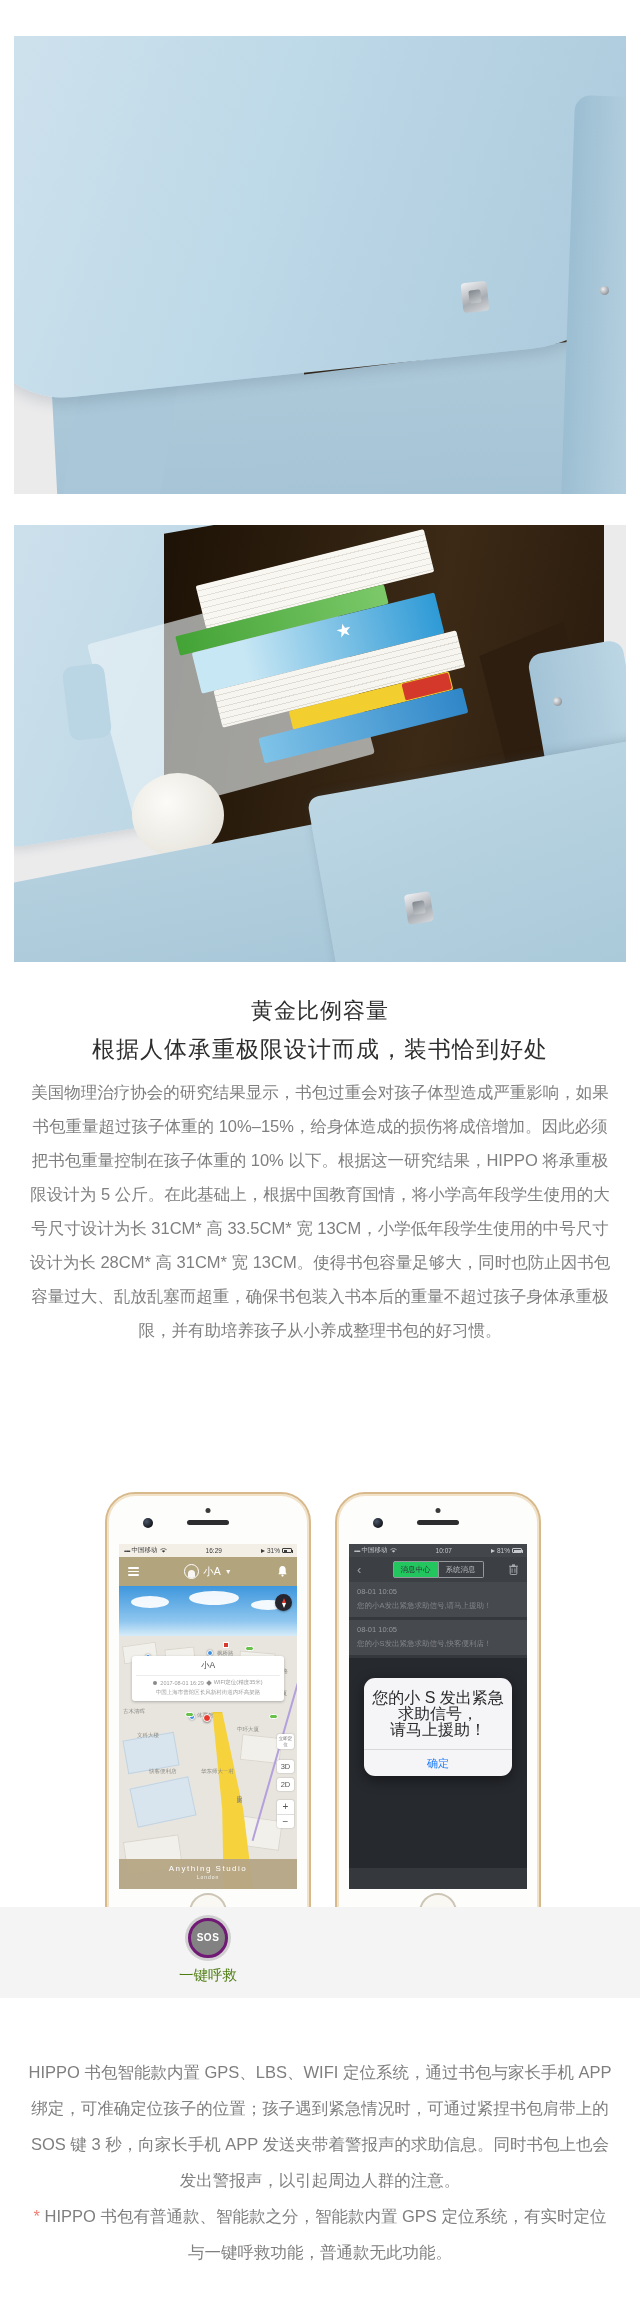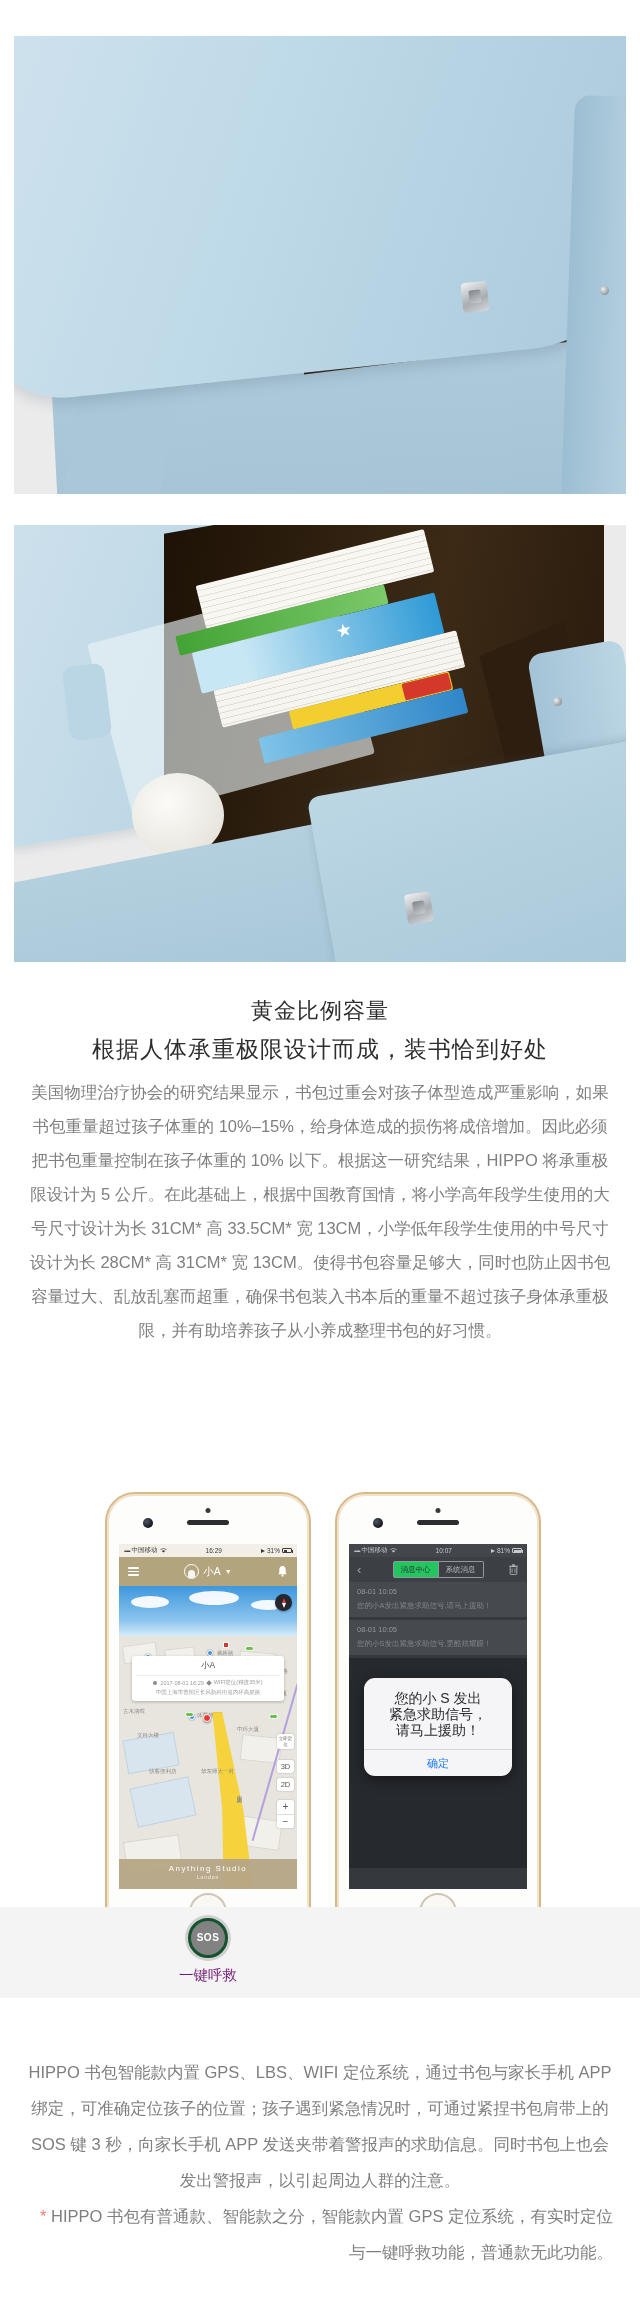--- a/index.html
+++ b/index.html
@@ -67,21 +67,21 @@
 
   
   .sec-title { position:absolute; left:0; width:640px; text-align:center; color:#2e2e2e; font-weight:500; letter-spacing:1px; }
   #cap-title { top:996px; font-size:22px; }
   #cap-sub { top:1034px; font-size:23px; }
   #cap-body { position:absolute; top:1075px; left:27px; width:586px; text-align:center;
               font-size:16.5px; line-height:34px; color:#7f7f7f; }
   #smart-title { top:2014px; font-size:23px; }
   #smart-body { position:absolute; top:2054px; left:27px; width:586px; text-align:center;
                 font-size:16.5px; line-height:36px; color:#7f7f7f; }
-  #smart-note { position:absolute; top:2198px; left:27px; width:586px; text-align:right;
+  #smart-note { position:absolute; top:2198px; left:27px; width:586px; text-align:center;
                 font-size:16.5px; line-height:36px; color:#7f7f7f; }
   #smart-note .star { color:#ef7e75; }
 
   
   .phones { position:absolute; top:1492px; left:0; width:640px; height:415px; overflow:hidden; }
   .phone { position:absolute; top:0; width:206px; height:470px; background:#fdfdfc;
            border:2px solid #d8b98c; border-radius:30px; box-shadow:inset 0 0 0 2px #f1e2c8; }
   #phoneL { left:105px; } #phoneR { left:335px; }
   .sensor { position:absolute; top:14px; left:50%; transform:translateX(-50%); width:5px; height:5px; border-radius:50%; background:#3a3a3a; }
   .speaker { position:absolute; top:26px; left:50%; transform:translateX(-50%); width:42px; height:5px; border-radius:3px; background:#2d2d2f; }
@@ -156,31 +156,31 @@
   .seg span { font-size:7.5px; padding:2.5px 7px; border:1px solid #95989c; }
   .seg .on { background:#22c55e; color:#2e3136; border-radius:2px 0 0 2px; }
   .seg .off { color:#b4b7bb; border-left:none; border-radius:0 2px 2px 0; }
   .trash { position:absolute; right:9px; top:7px; }
   .msgrow { background:#46494e; padding:5px 8px 6px; margin-bottom:3px; }
   .msg-date { font-size:7.5px; color:#94979c; margin-bottom:5px; }
   .msg-text { font-size:7.5px; color:#83868b; }
   .darkrest { background:#26292e; height:210px; }
   .alert { position:absolute; top:134px; left:15px; width:148px; background:#f5f5f7; border-radius:11px; text-align:center; overflow:hidden;
            box-shadow:0 4px 14px rgba(0,0,0,.45); }
-  .alert-text { padding:12px 24px 11px; font-size:14px; color:#2b2b2d; line-height:16px; }
+  .alert-text { padding:12px 8px 11px; font-size:16px; color:#2b2b2d; line-height:16px; }
   .alert-btn { border-top:1px solid #d8d8da; height:27px; line-height:27px; color:#1d7bf6; font-size:11px; }
 
   
   .band { position:absolute; top:1907px; left:0; width:640px; height:91px; background:#f4f4f5; }
   .feature { position:absolute; top:11px; width:206px; text-align:center; }
   #featL { left:105px; } #featR { left:335px; }
-  .sos-btn { width:40px; height:40px; margin:0 auto; border-radius:50%; background:#828282; border:3px solid #14532d;
+  .sos-btn { width:40px; height:40px; margin:0 auto; border-radius:50%; background:#828282; border:3px solid #701a75;
              box-shadow:0 0 0 3px #d0d0d0; color:#fff; font-weight:bold; font-size:10px; line-height:34px; letter-spacing:.5px; }
   .gps-btn { width:46px; height:46px; margin:0 auto; border-radius:50%; background:#c6c6c7; display:flex; align-items:center; justify-content:center; }
-  .feat-label { margin-top:8px; font-size:14.5px; color:#701a75; }
+  .feat-label { margin-top:8px; font-size:14.5px; color:#4d7c0f; }
 </style>
 </head>
 <body>
 
 <div class="page">
 
   <div class="photo" id="photo1">
     <div class="abs p1-front"></div>
     <div class="abs p1-strap"></div>
     <div class="abs p1-brown"></div>
@@ -383,21 +383,21 @@
               <line x1="3.1" y1="4.4" x2="3.1" y2="8.8" stroke="#b4b7bb" stroke-width="0.8"></line>
               <line x1="5.9" y1="4.4" x2="5.9" y2="8.8" stroke="#b4b7bb" stroke-width="0.8"></line>
             </svg>
         </div>
         <div class="msgrow">
           <div class="msg-date">08-01 10:05</div>
           <div class="msg-text">您的小A发出紧急求助信号,请马上援助！</div>
         </div>
         <div class="msgrow">
           <div class="msg-date">08-01 10:05</div>
-          <div class="msg-text">您的小S发出紧急求助信号,更酷炫耀眼！</div>
+          <div class="msg-text">您的小S发出紧急求助信号,快客便利店！</div>
         </div>
         <div class="darkrest"></div>
         <div class="alert">
           <div class="alert-text">
             <div>您的小 S 发出紧急求助信号，</div>
             <div>请马上援助！</div>
           </div>
           <div class="alert-btn">确定</div>
         </div>
       </div>

